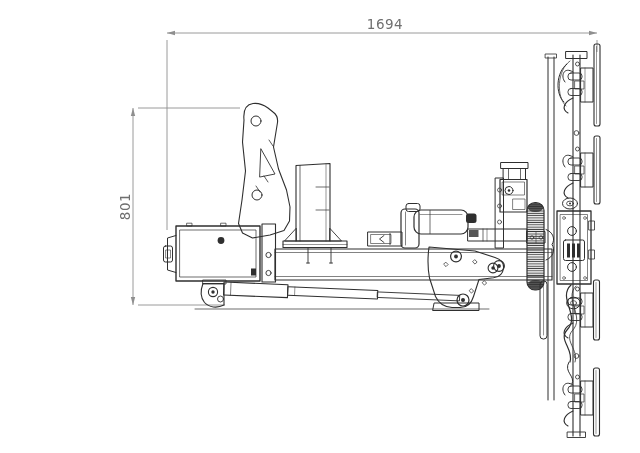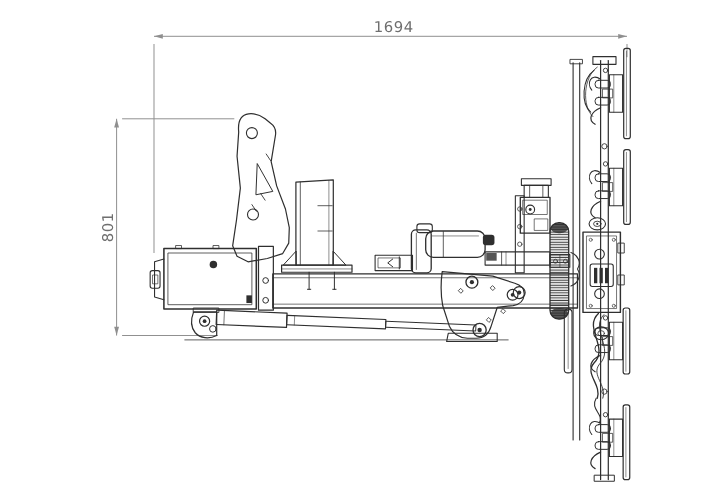--- a/index.html
+++ b/index.html
@@ -1,16 +1,16 @@
 <!DOCTYPE html>
 <html style="--bg: #ffffff; --line: #2f2f2f; --dim: #8f8f8f; --dimtext: #6f6f6f;"><head>
 <meta charset="utf-8">
 <style>
   html,body{margin:0;padding:0;background:#fff;}
-  .stage{position:relative;width:592px;height:453px;background:var(--bg,#ffffff);overflow:hidden;}
+  .stage{position:relative;width:592px;height:453px;background:var(--bg,#ffffff);overflow:hidden;margin-left:27px;}
   svg{display:block;}
   .ln{fill:none;stroke:var(--line,#2f2f2f);stroke-linejoin:round;stroke-linecap:round;}
   .fd{fill:var(--line,#2f2f2f);stroke:none;}
   .fd2{fill:#555;stroke:none;}
   .dim{fill:none;stroke:var(--dim,#8f8f8f);stroke-width:0.9;}
   .dimf{fill:var(--dim,#8f8f8f);stroke:none;}
   .dimtxt{fill:var(--dimtext,#6f6f6f);font:13.5px "DejaVu Sans", sans-serif;letter-spacing:0.5px;}
 </style>
 </head>
 <body>

